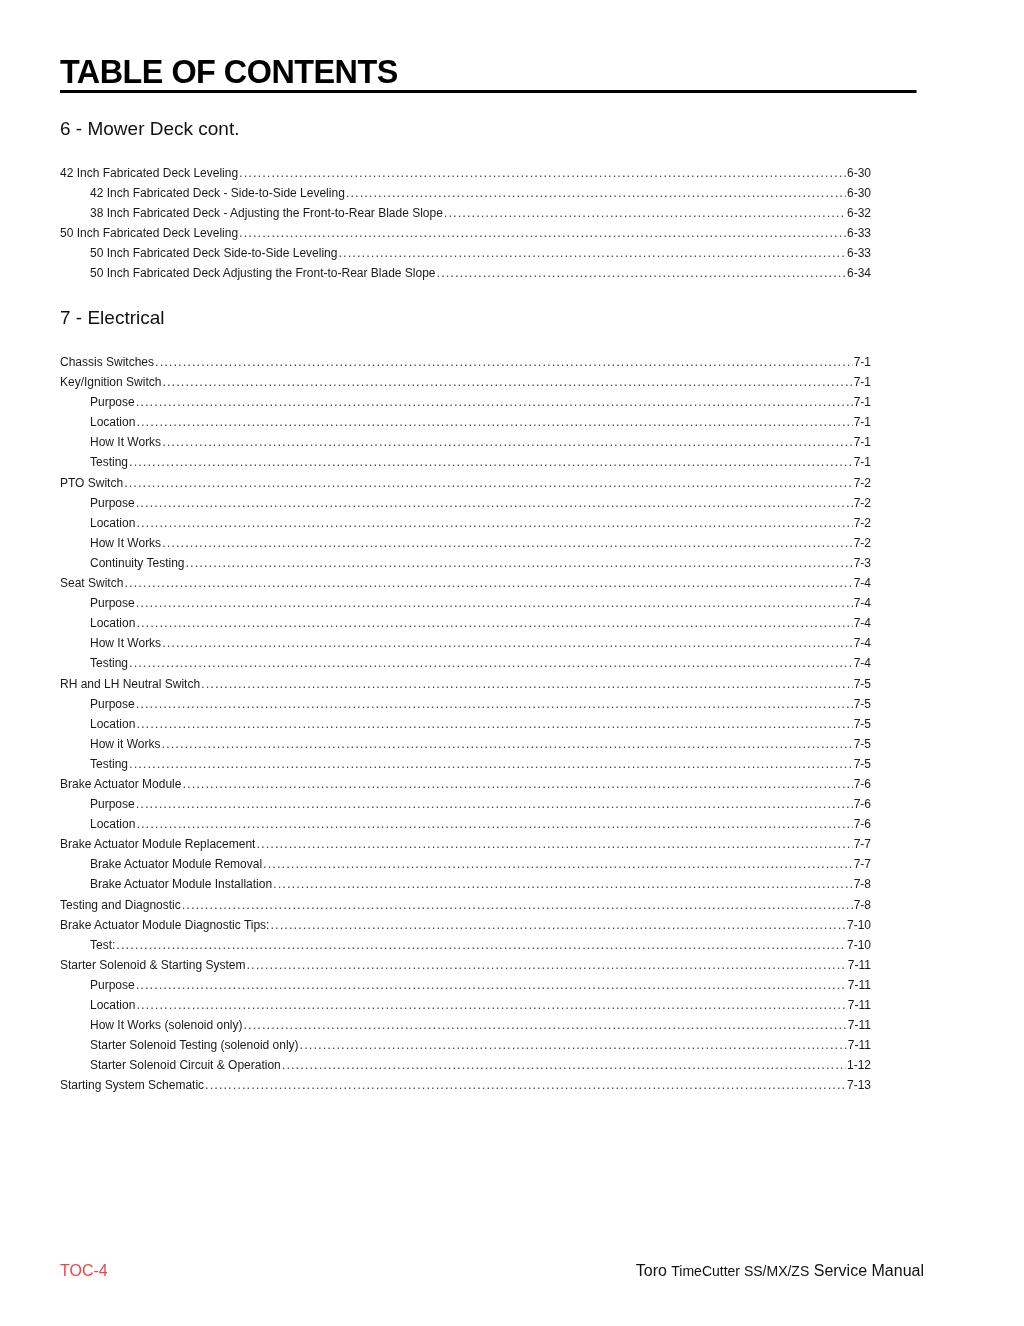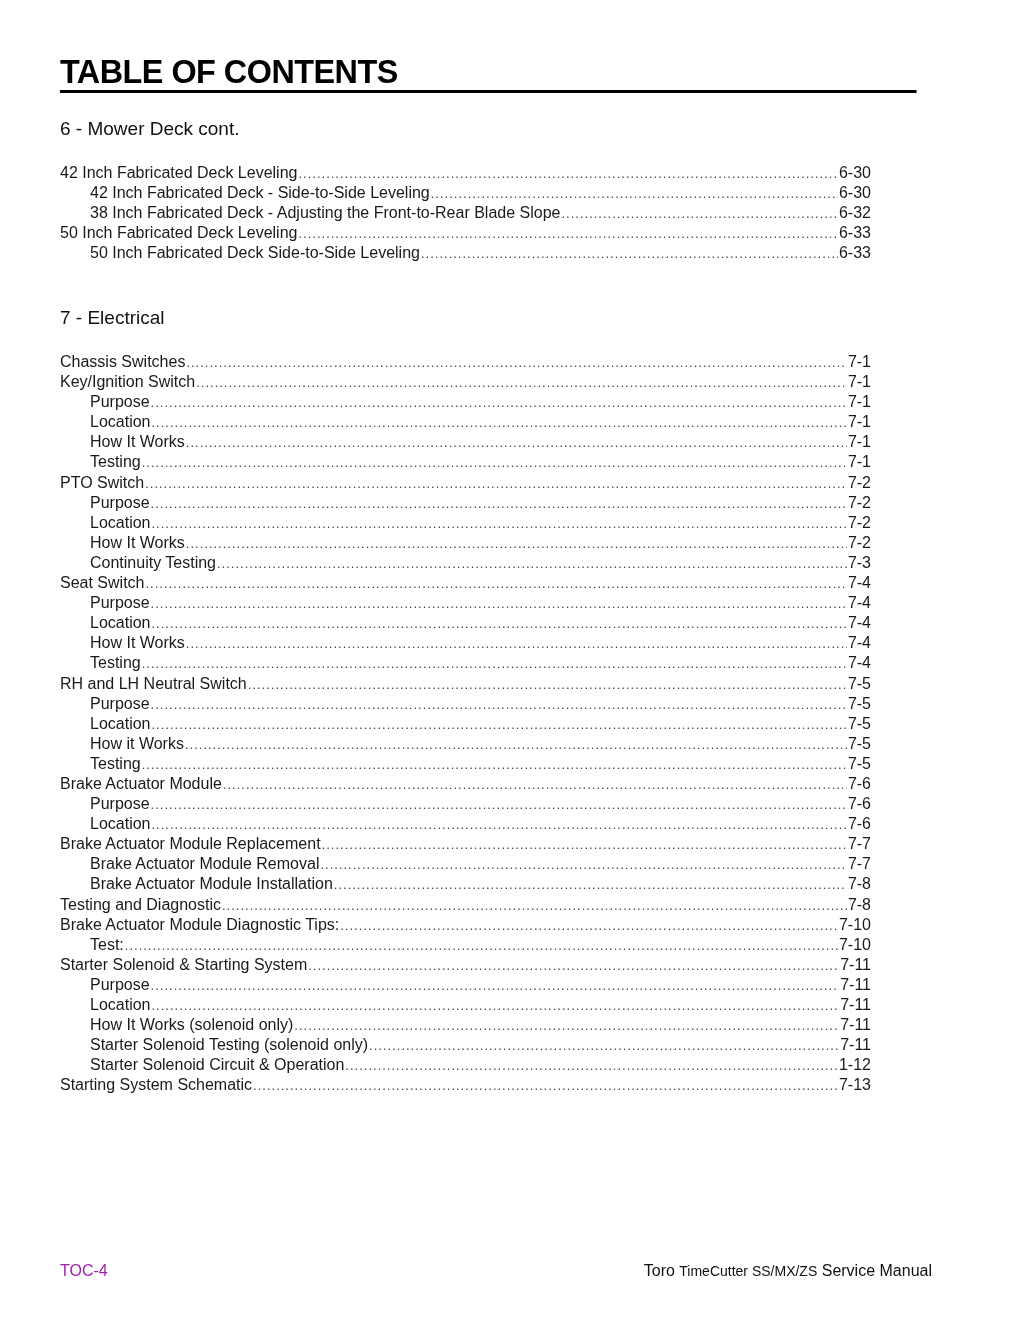--- a/index.html
+++ b/index.html
@@ -40,21 +40,21 @@
     }
     .toc-list {
       position: absolute;
       left: 60px;
       width: 811px;
     }
     .toc-entry {
       display: flex;
       align-items: baseline;
       height: 20.1px;
-      font-size: 16px;
+      font-size: 12px;
       line-height: 20px;
       white-space: nowrap;
       color: #1a1a1a;
     }
     .toc-entry.lvl2 {
       padding-left: 30px;
     }
     .toc-label {
       flex: 0 0 auto;
     }
@@ -71,25 +71,25 @@
     }
     .toc-page {
       flex: 0 0 auto;
       text-align: left;
     }
     .footer-left {
       position: absolute;
       left: 60px;
       top: 1262px;
       font-size: 16px;
-      color: #a21caf;
+      color: #ef4444;
     }
     .footer-right {
       position: absolute;
-      right: 92px;
+      right: 100px;
       top: 1262px;
       font-size: 16px;
       color: #111;
       white-space: nowrap;
     }
     .footer-right .small {
       font-size: 14px;
     }
   </style>
 </head>
@@ -117,20 +117,25 @@
     </div>
     <div class="toc-entry">
       <span class="toc-label">50 Inch Fabricated Deck Leveling</span>
       <span class="toc-leader"></span>
       <span class="toc-page">6-33</span>
     </div>
     <div class="toc-entry lvl2">
       <span class="toc-label">50 Inch Fabricated Deck Side-to-Side Leveling</span>
       <span class="toc-leader"></span>
       <span class="toc-page">6-33</span>
+    </div>
+    <div class="toc-entry lvl2">
+      <span class="toc-label">50 Inch Fabricated Deck Adjusting the Front-to-Rear Blade Slope</span>
+      <span class="toc-leader"></span>
+      <span class="toc-page">6-34</span>
     </div>
   </div>
 
 <div class="section-heading" style="top:307px;">7 - Electrical</div>
 
 <div class="toc-list" id="toc-list-1" style="top:352px;">
     <div class="toc-entry">
       <span class="toc-label">Chassis Switches</span>
       <span class="toc-leader"></span>
       <span class="toc-page">7-1</span>

